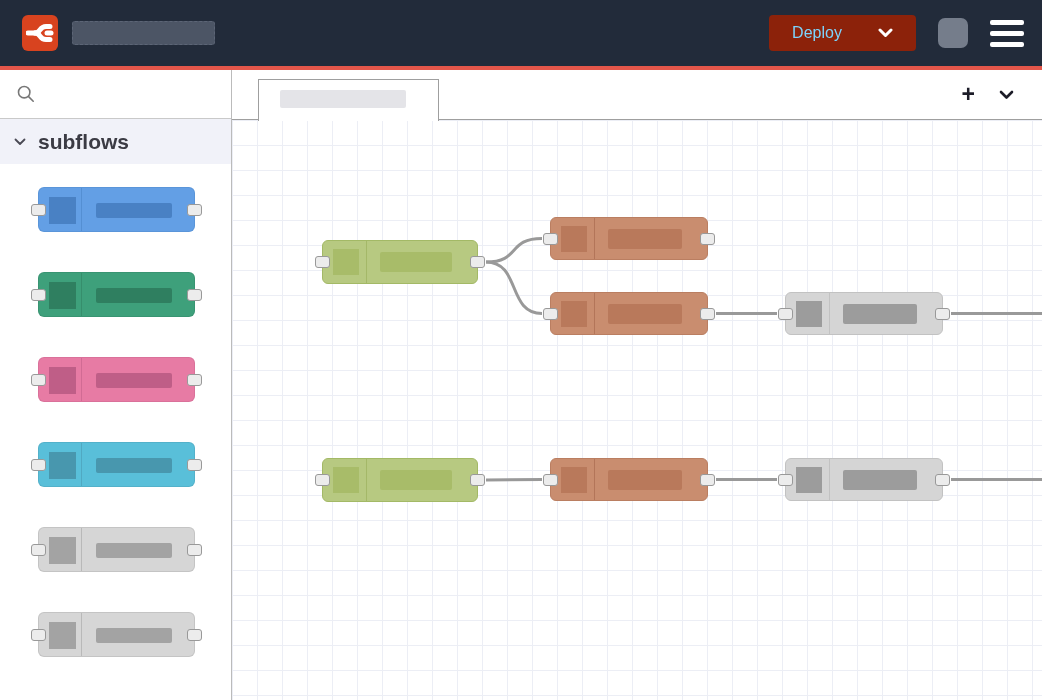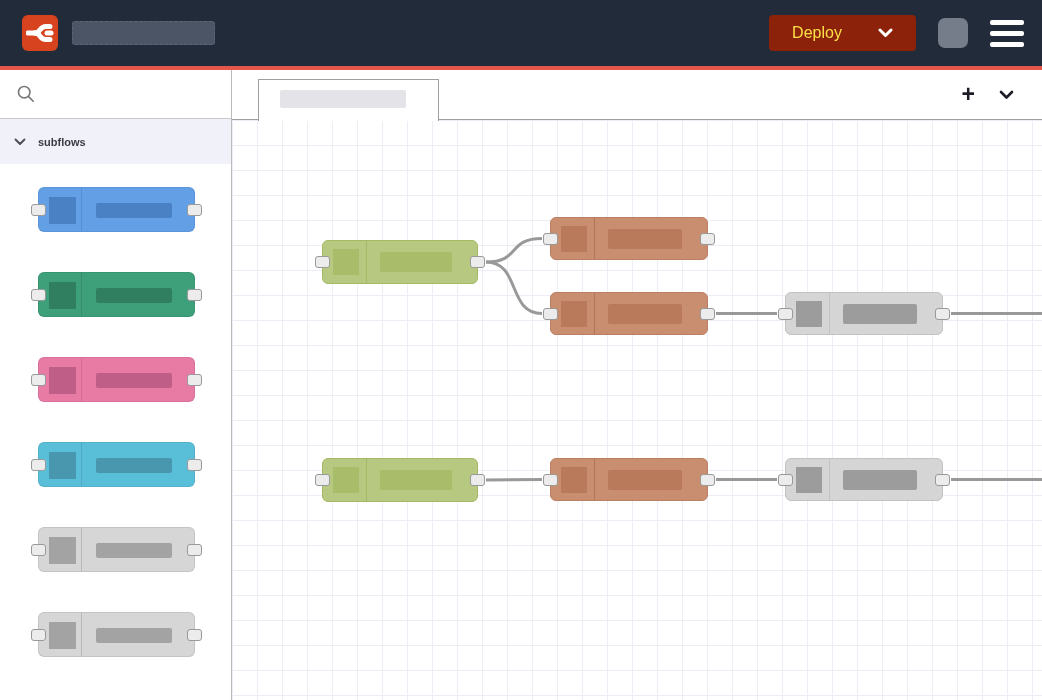--- a/index.html
+++ b/index.html
@@ -9,36 +9,36 @@
 
   
   .header { height:66px; background:#222B3A; display:flex; align-items:center; padding:0 16px 0 22px; }
   .logo { width:36px; height:36px; border-radius:6px; background:#D8431F;
           display:flex; align-items:center; justify-content:center; flex:0 0 auto; }
   .title-ph { width:143px; height:24px; margin-left:14px; border-radius:3px;
               background:#4C5565; border:1px dashed #5C6576; }
   .hspacer { flex:1; }
   .deploy-btn { height:36px; min-width:147px; background:#8C220A; border-radius:4px;
                 display:flex; align-items:center; justify-content:center; gap:36px;
-                color:#fde047; font-size:16px; padding:18px 20px; cursor:pointer; }
+                color:#7dd3fc; font-size:16px; padding:18px 20px; cursor:pointer; }
   .avatar { width:30px; height:30px; border-radius:7px; background:#757D8B; margin-left:22px; }
   .burger { margin-left:20px; display:flex; flex-direction:column; gap:6px; padding:4px 2px; cursor:pointer; }
   .burger span { display:block; width:34px; height:5px; background:#fff; border-radius:2px; }
   .accent-line { height:4px; background:#E4564A; }
 
   
   .main { display:flex; height:630px; }
 
   
   .sidebar { width:232px; flex:0 0 232px; background:#fff; border-right:1px solid #BBBBBB;
              display:flex; flex-direction:column; }
   .search-row { height:49px; border-bottom:1px solid #C9C9C9; display:flex; align-items:center; padding-left:17px; }
   .cat-header { height:45px; background:#F1F2F9; display:flex; align-items:center;
                 padding-left:14px; gap:12px; cursor:pointer; }
-  .cat-label { font-size:11px; font-weight:600; color:#3B3B44; }
+  .cat-label { font-size:21px; font-weight:600; color:#3B3B44; }
   .palette { padding-top:23px; }
   .pal-item { position:relative; width:157px; height:45px; margin:0 0 40px 38px;
               border-radius:6px; cursor:grab; }
   .pal-icon { position:absolute; left:10px; top:9px; width:27px; height:27px; }
   .pal-sep  { position:absolute; left:42px; top:0; bottom:0; width:1px; opacity:.55; }
   .pal-bar  { position:absolute; left:57px; top:15px; width:76px; height:15px; border-radius:2px; }
 
   
   .port { position:absolute; width:15px; height:12px; background:#ECECEC;
           border:1px solid #999; border-radius:3px; top:50%; transform:translateY(-50%); }

